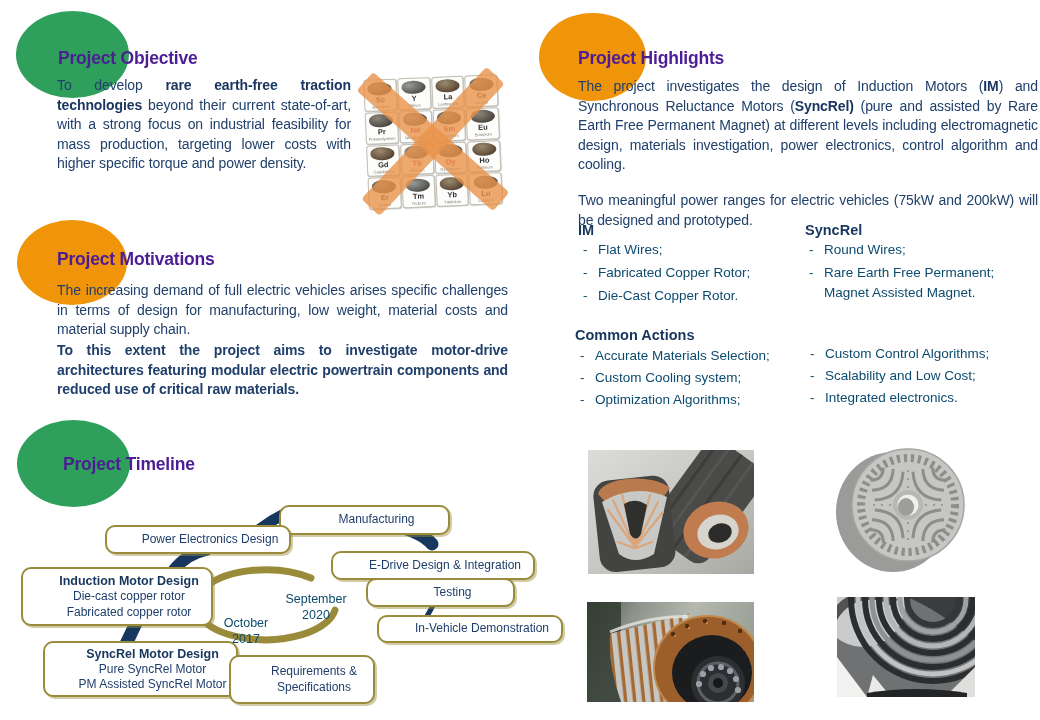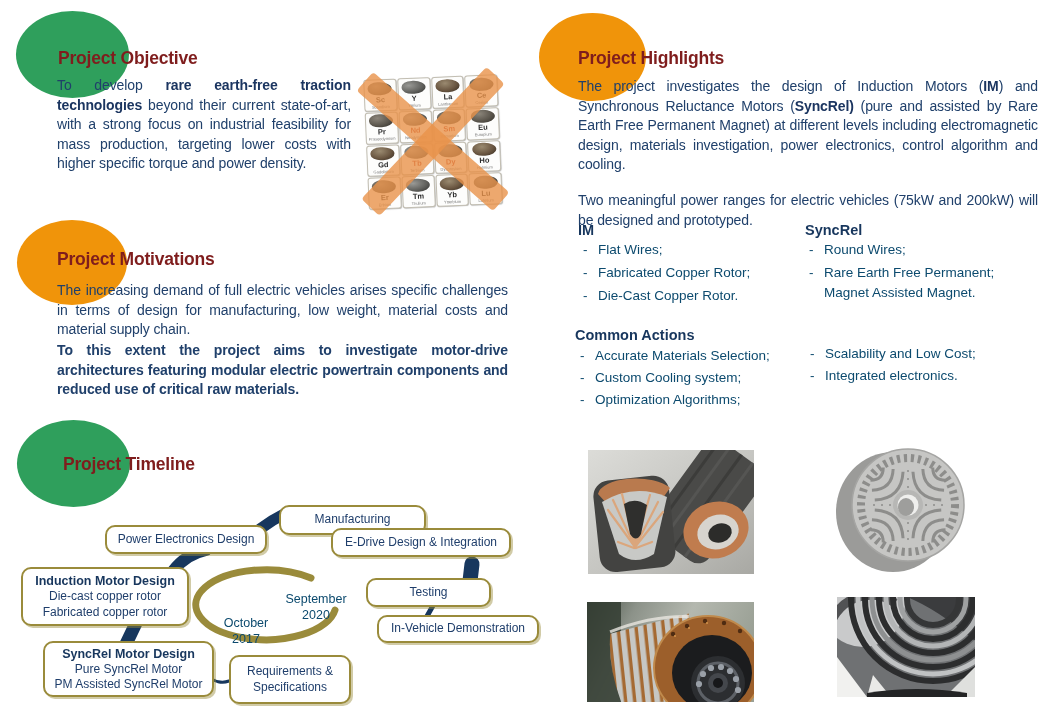--- a/index.html
+++ b/index.html
@@ -3,21 +3,21 @@
 <meta charset="utf-8">
 <style>
   html,body{margin:0;padding:0;}
   body{width:1040px;height:720px;position:relative;background:#ffffff;overflow:hidden;
        font-family:"Liberation Sans",sans-serif;}
 
   .ellipse{position:absolute;border-radius:50%;z-index:1;}
   .ellipse.green{background:#2F9F5C;}
   .ellipse.orange{background:#F0940A;}
 
-  .sec-title{position:absolute;z-index:2;font-weight:bold;font-size:17.5px;color:#7f1d1d;letter-spacing:-0.2px;white-space:nowrap;}
+  .sec-title{position:absolute;z-index:2;font-weight:bold;font-size:17.5px;color:#4c1d95;letter-spacing:-0.2px;white-space:nowrap;}
 
   .para{position:absolute;z-index:2;font-size:14px;line-height:19.6px;color:#20406B;text-align:justify;letter-spacing:-0.1px;}
   .para span.b{font-weight:bold;color:#1B3560;}
 
   .subhead{position:absolute;z-index:2;font-weight:bold;font-size:14.5px;color:#17365D;white-space:nowrap;}
 
   ul.dlist{position:absolute;z-index:2;margin:0;padding:0;list-style:none;font-size:13.5px;color:#0c4a6e;}
   ul.dlist li{position:relative;padding-left:17px;margin-bottom:9px;line-height:14px;white-space:nowrap;}
   ul.dlist li::before{content:"-";position:absolute;left:2px;}
   ul.dlist li.cont{margin-top:-3px;}
@@ -38,25 +38,25 @@
   .xoverlay{position:absolute;inset:-4px;z-index:3;pointer-events:none;overflow:visible;}
   .xbar{position:absolute;left:-14%;right:-14%;top:50%;height:25px;margin-top:-13px;background:rgba(232,146,74,.8);border-radius:4px;}
   .xbar.a{transform:rotate(44deg);}
   .xbar.b{transform:rotate(-44deg);}
 
   
   #timeline{position:absolute;left:10px;top:495px;width:512px;height:222px;z-index:2;}
   #timeline svg.connectors{position:absolute;left:0;top:0;z-index:1;}
   .tl-box{position:absolute;z-index:2;background:#fff;border:2px solid #9A8B3B;border-radius:10px;
           box-shadow:2px 2px 0 rgba(154,139,59,.45);display:flex;flex-direction:column;align-items:center;justify-content:center;
-          color:#1F3E6B;font-size:12px;line-height:1.28;text-align:center;white-space:nowrap;}
+          color:#1F3E6B;font-size:12px;line-height:1.28;text-align:center;white-space:nowrap;padding-left:24px;}
   .tl-box .bt{font-weight:bold;color:#17365D;font-size:12.5px;}
   #b-manufacturing{left:269px;top:10px;width:143px;height:26px;}
   #b-power{left:95px;top:30px;width:158px;height:25px;}
-  #b-edrive{left:321px;top:33px;width:176px;height:25px;}
+  #b-edrive{left:321px;top:56px;width:176px;height:25px;}
   #b-induction{left:11px;top:72px;width:164px;height:55px;}
   #b-testing{left:356px;top:83px;width:121px;height:25px;}
   #b-invehicle{left:339px;top:120px;width:158px;height:24px;margin-left:28px;}
   #b-syncrelbox{left:33px;top:146px;width:167px;height:52px;}
   #b-req{left:219px;top:160px;width:118px;height:45px;}
   .date{position:absolute;z-index:2;color:#0c4a6e;font-size:12.5px;line-height:1.3;text-align:center;}
   #d-oct{left:205px;top:120px;width:62px;}
   #d-sep{left:268px;top:96px;width:76px;}
 
   
@@ -266,20 +266,21 @@
   <li class="cont">Magnet Assisted Magnet.</li>
 </ul>
 
 <div class="subhead" id="h-common">Common Actions</div>
 <ul class="dlist tight" id="list-cl">
   <li>Accurate Materials Selection;</li>
   <li>Custom Cooling system;</li>
   <li>Optimization Algorithms;</li>
 </ul>
 <ul class="dlist tight" id="list-cr">
+  <li>Custom Control Algorithms;</li>
   <li>Scalability and Low Cost;</li>
   <li>Integrated electronics.</li>
 </ul>
 
 <div class="photo" id="photo1">
   <svg viewBox="0 0 166 124">
     <defs>
       <linearGradient id="p1bg" x1="0" y1="0" x2="1" y2="1">
         <stop offset="0" stop-color="#dcdcd8"></stop>
           <stop offset="0.55" stop-color="#c4c4c0"></stop>

